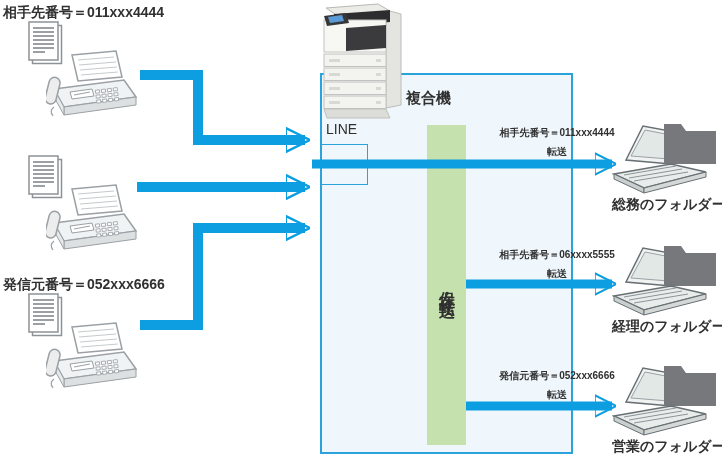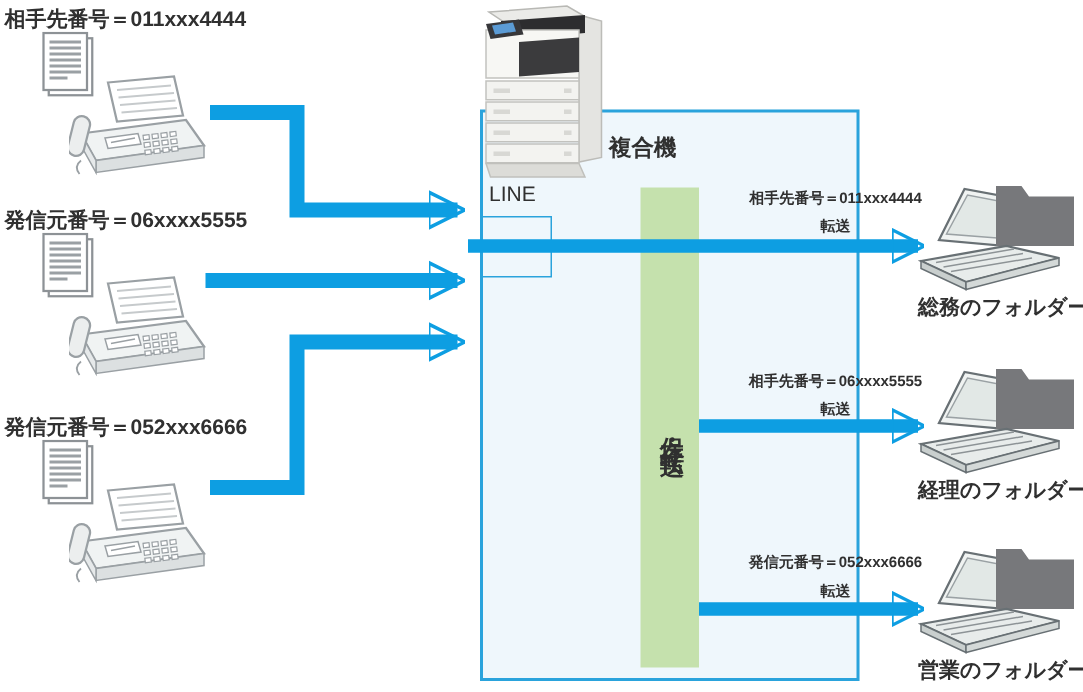--- a/index.html
+++ b/index.html
@@ -135,21 +135,20 @@
           <rect x="56" y="50" width="4" height="3"></rect>
           <rect x="62" y="50" width="4" height="3"></rect>
           <rect x="68" y="50" width="4" height="3"></rect>
       </g>
       <rect x="1" y="28" width="11" height="27" rx="5.5" transform="rotate(14 6 42)" fill="#eceeee" stroke="#9aa0a4" stroke-width="1.5"></rect>
       <path d="M8,58 q-5,4 -1,9" fill="none" stroke="#9aa0a4" stroke-width="1.2"></path>
     </svg>
   </div>
 
   <div class="sender" style="top:138px">
-    <div class="sender-label">発信元番号＝06xxxx5555</div>
     <svg class="doc-icon" width="36" height="44" viewBox="0 0 36 44">
       <rect x="4.5" y="4.5" width="29" height="38" fill="#ffffff" stroke="#8d9296" stroke-width="1.5"></rect>
       <rect x="1" y="1" width="29" height="38" fill="#ffffff" stroke="#8d9296" stroke-width="1.5"></rect>
       <g stroke="#9aa0a4" stroke-width="2">
         <line x1="5" y1="7" x2="26" y2="7"></line>
           <line x1="5" y1="11" x2="26" y2="11"></line>
         <line x1="5" y1="15" x2="26" y2="15"></line>
           <line x1="5" y1="19" x2="26" y2="19"></line>
         <line x1="5" y1="23" x2="26" y2="23"></line>
           <line x1="5" y1="27" x2="26" y2="27"></line>

